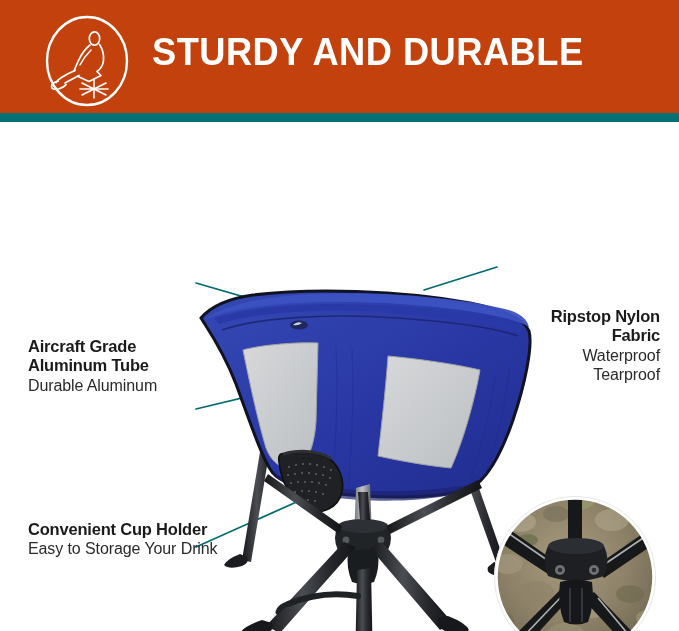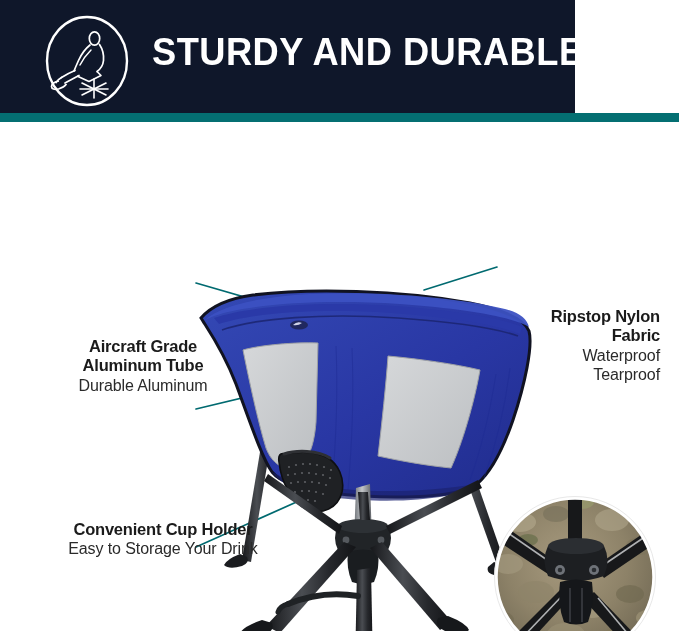--- a/index.html
+++ b/index.html
@@ -5,22 +5,22 @@
   * { margin:0; padding:0; box-sizing:border-box; }
   html,body { width:679px; height:631px; overflow:hidden; }
   body {
     font-family:"Liberation Sans", sans-serif;
     background:#ffffff;
     position:relative;
   }
 
   
   .header {
-    position:absolute; left:0; top:0; width:575px; height:122px;
-    background:#0f172a;
+    position:absolute; left:0; top:0; width:679px; height:122px;
+    background:#c2410c;
     display:flex; align-items:center;
   }
   .header-stripe {
     position:absolute; left:0; bottom:0; width:679px; height:9px;
     background:#046f72;
   }
   .header-icon {
     position:absolute; left:44px; top:15px; width:86px; height:92px;
   }
   .header-title {
@@ -36,21 +36,21 @@
   }
 
   
   .canvas {
     position:absolute; left:0; top:122px; width:679px; height:509px;
     background:#ffffff;
   }
   .artwork { position:absolute; left:0; top:0; width:679px; height:509px; }
 
   
-  .callout { position:absolute; color:#1b1b1b;text-align:center; }
+  .callout { position:absolute; color:#1b1b1b; }
   .callout .hd {
     font-weight:bold;
     font-size:16.5px;
     line-height:1.17;
     letter-spacing:-0.2px;
     white-space:pre-line;
   }
   .callout .sb {
     font-weight:normal;
     font-size:16px;

